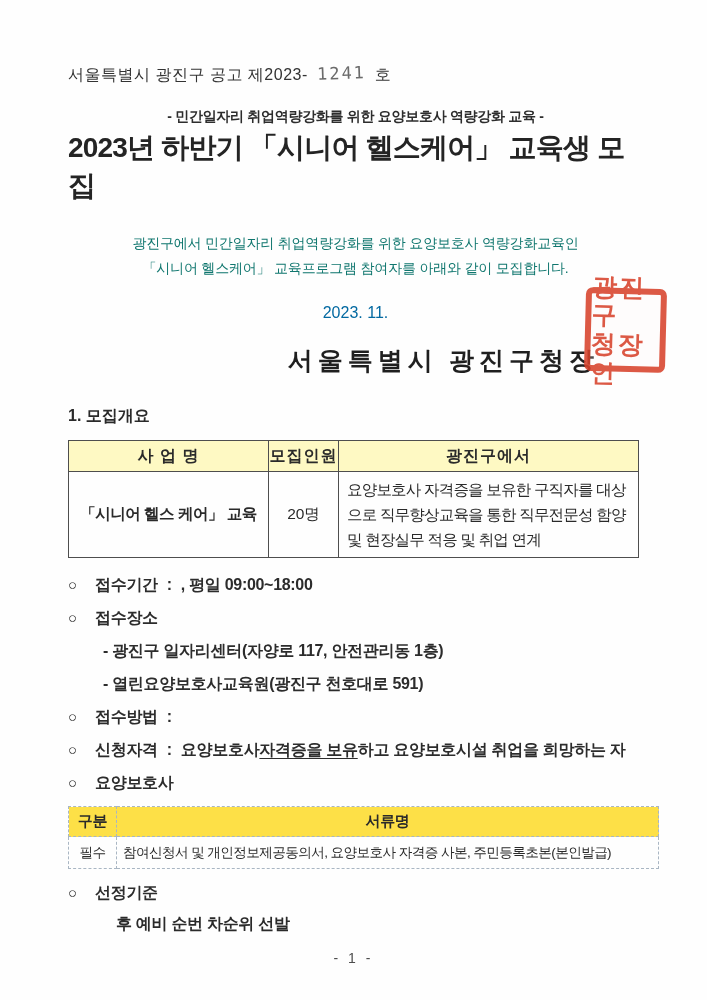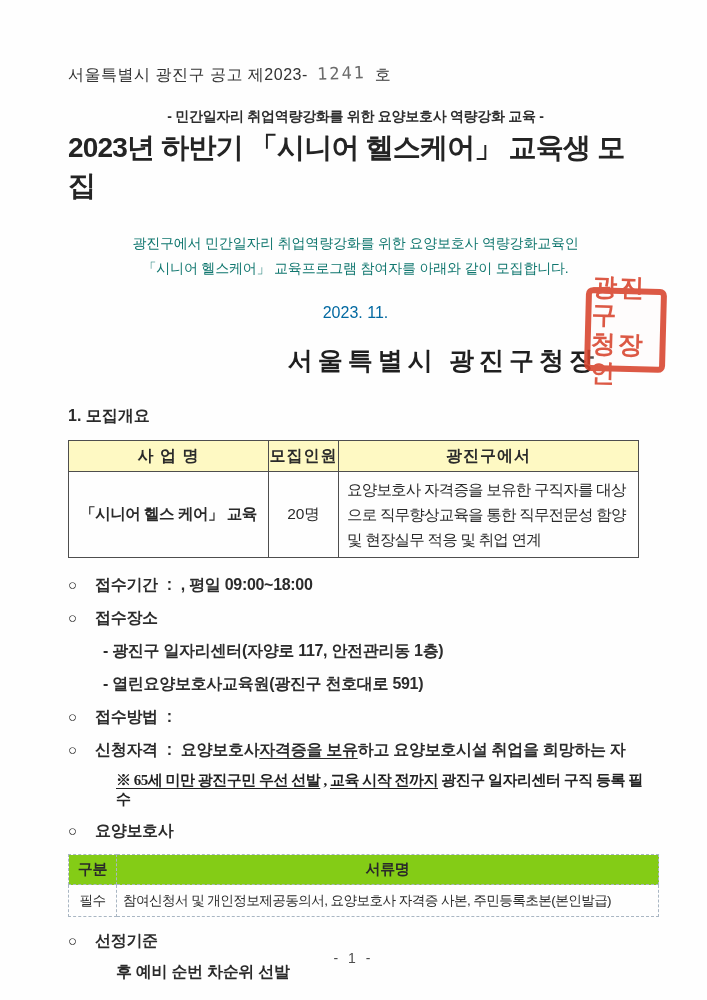--- a/index.html
+++ b/index.html
@@ -166,21 +166,21 @@
   table.docs {
     border-collapse: collapse;
     width: 591px;
     margin: 2px 0 14px 0;
     table-layout: fixed;
   }
   table.docs th, table.docs td {
     border: 1.4px dashed #a9b6c3;
   }
   table.docs th {
-    background: #84cc16;
+    background: #fde047;
     font-size: 15px;
     font-weight: 600;
     height: 30px;
     color: #2a2a2a;
   }
   table.docs td {
     font-size: 13.6px;
     height: 32px;
     letter-spacing: -0.6px;
   }
@@ -268,26 +268,20 @@
       </div>
 
       <div class="b-line">
         <span class="b-marker">○</span>
         <span class="b-label">신청자격</span>
         <span class="b-sep">:</span>
         <span>요양보호사 </span>
         <span class="u">자격증을 보유</span>
         <span>하고 요양보호시설 취업을 희망하는 자</span>
       </div>
-      <div class="note-line">
-        <span class="u">※ 65세 미만 광진구민 우선 선발</span>
-        <span>, </span>
-        <span class="u">교육 시작 전까지</span>
-        <span> 광진구 일자리센터 구직 등록 필수</span>
-      </div>
 
       <div class="b-line">
         <span class="b-marker">○</span>
         <span class="b-label">요양보호사</span>
       </div>
 
       <table class="docs">
         <colgroup>
             <col style="width:48px">
             <col>

